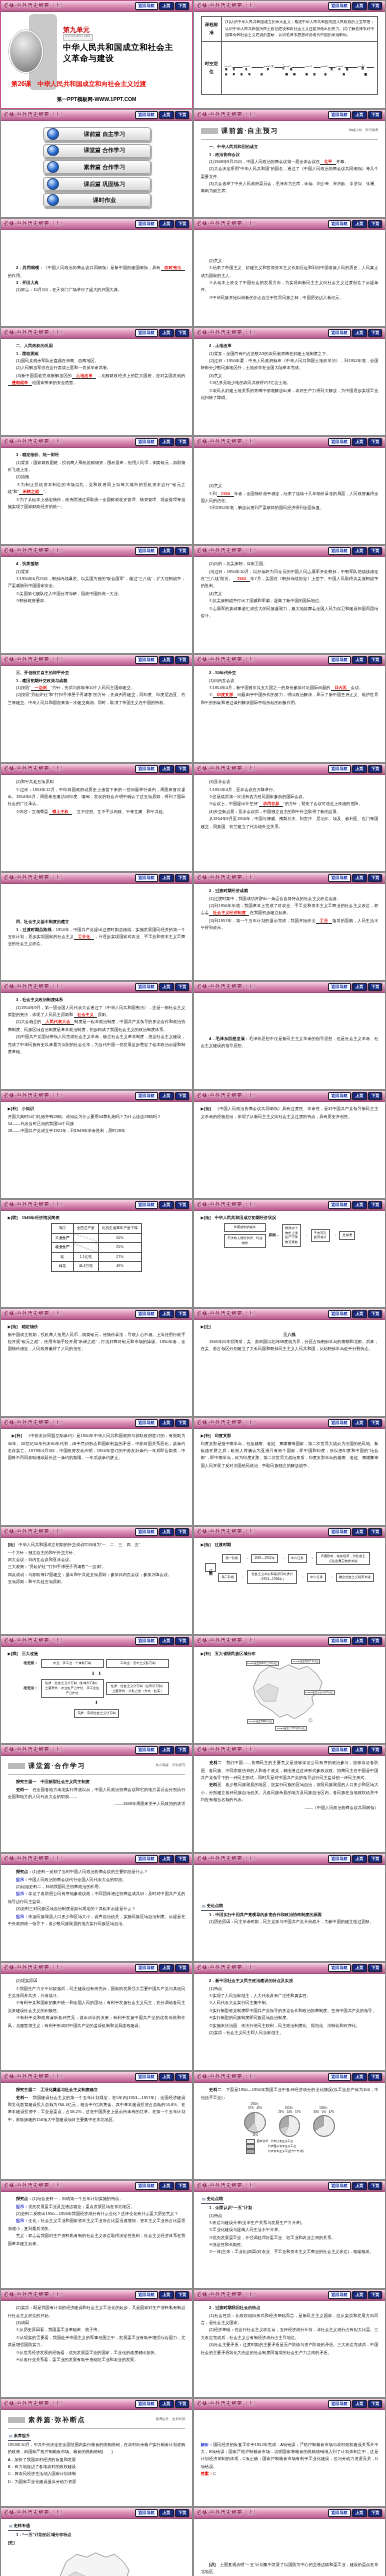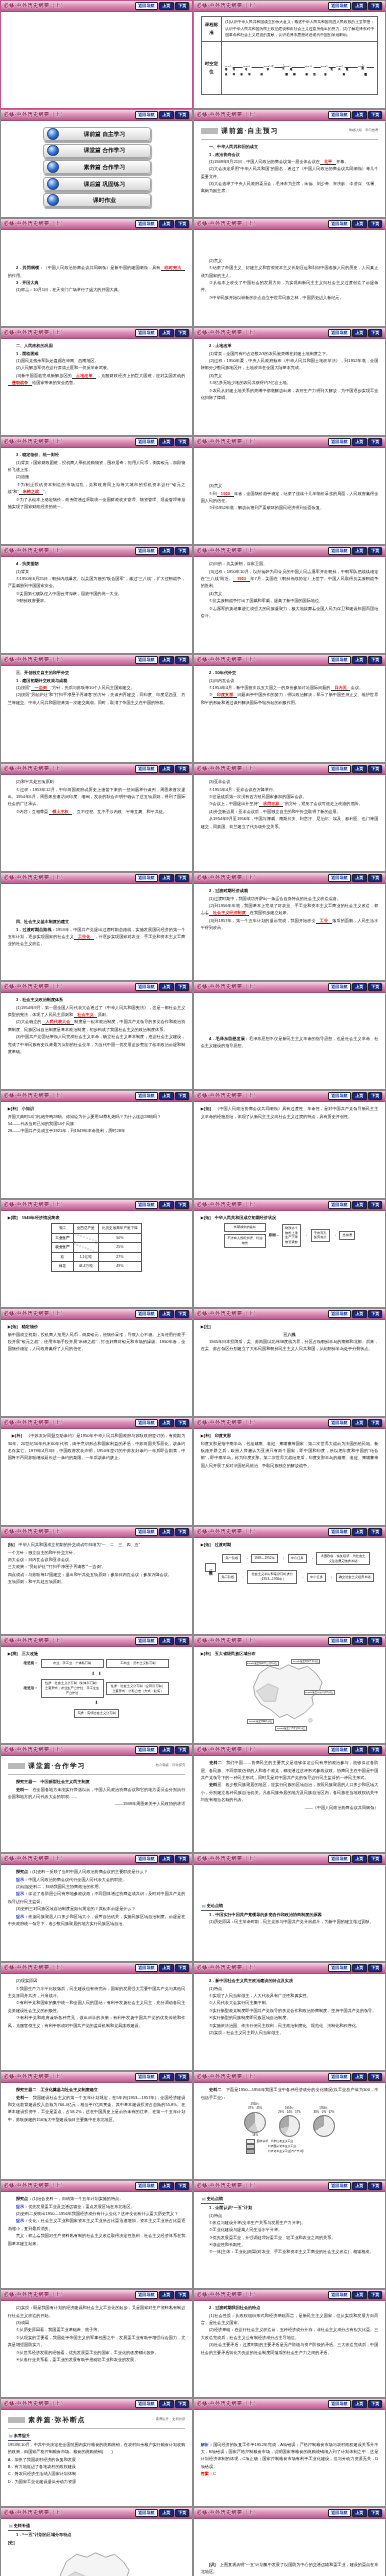--- a/index.html
+++ b/index.html
@@ -79,20 +79,29 @@
 <body>
 
 <div class="grid">
     <div class="slide coverb">
       <div class="shdr">
         <span class="htitle">必修·中外历史纲要（上）</span>
         <span class="hbtn light">返回导航</span>
         <span class="hbtn dark">上页</span>
         <span class="hbtn dark">下页</span>
       </div>
+      <div class="content">
+        <div class="covtab"></div>
+        <div class="covoval"></div>
+        <div class="covunit">第九单元</div>
+        <div class="covpy">DIJIUDANYUAN</div>
+        <div class="covtitle">中华人民共和国成立和社会主<br>义革命与建设</div>
+        <div class="covlesson">第26课　中华人民共和国成立和向社会主义过渡</div>
+        <div class="covfoot">第一PPT模板网-WWW.1PPT.COM</div>
+      </div>
     </div>
     <div class="slide">
       <div class="shdr">
         <span class="htitle">必修·中外历史纲要（上）</span>
         <span class="hbtn light">返回导航</span>
         <span class="hbtn dark">上页</span>
         <span class="hbtn dark">下页</span>
       </div>
       <div class="content">
         <div class="stdtab">

